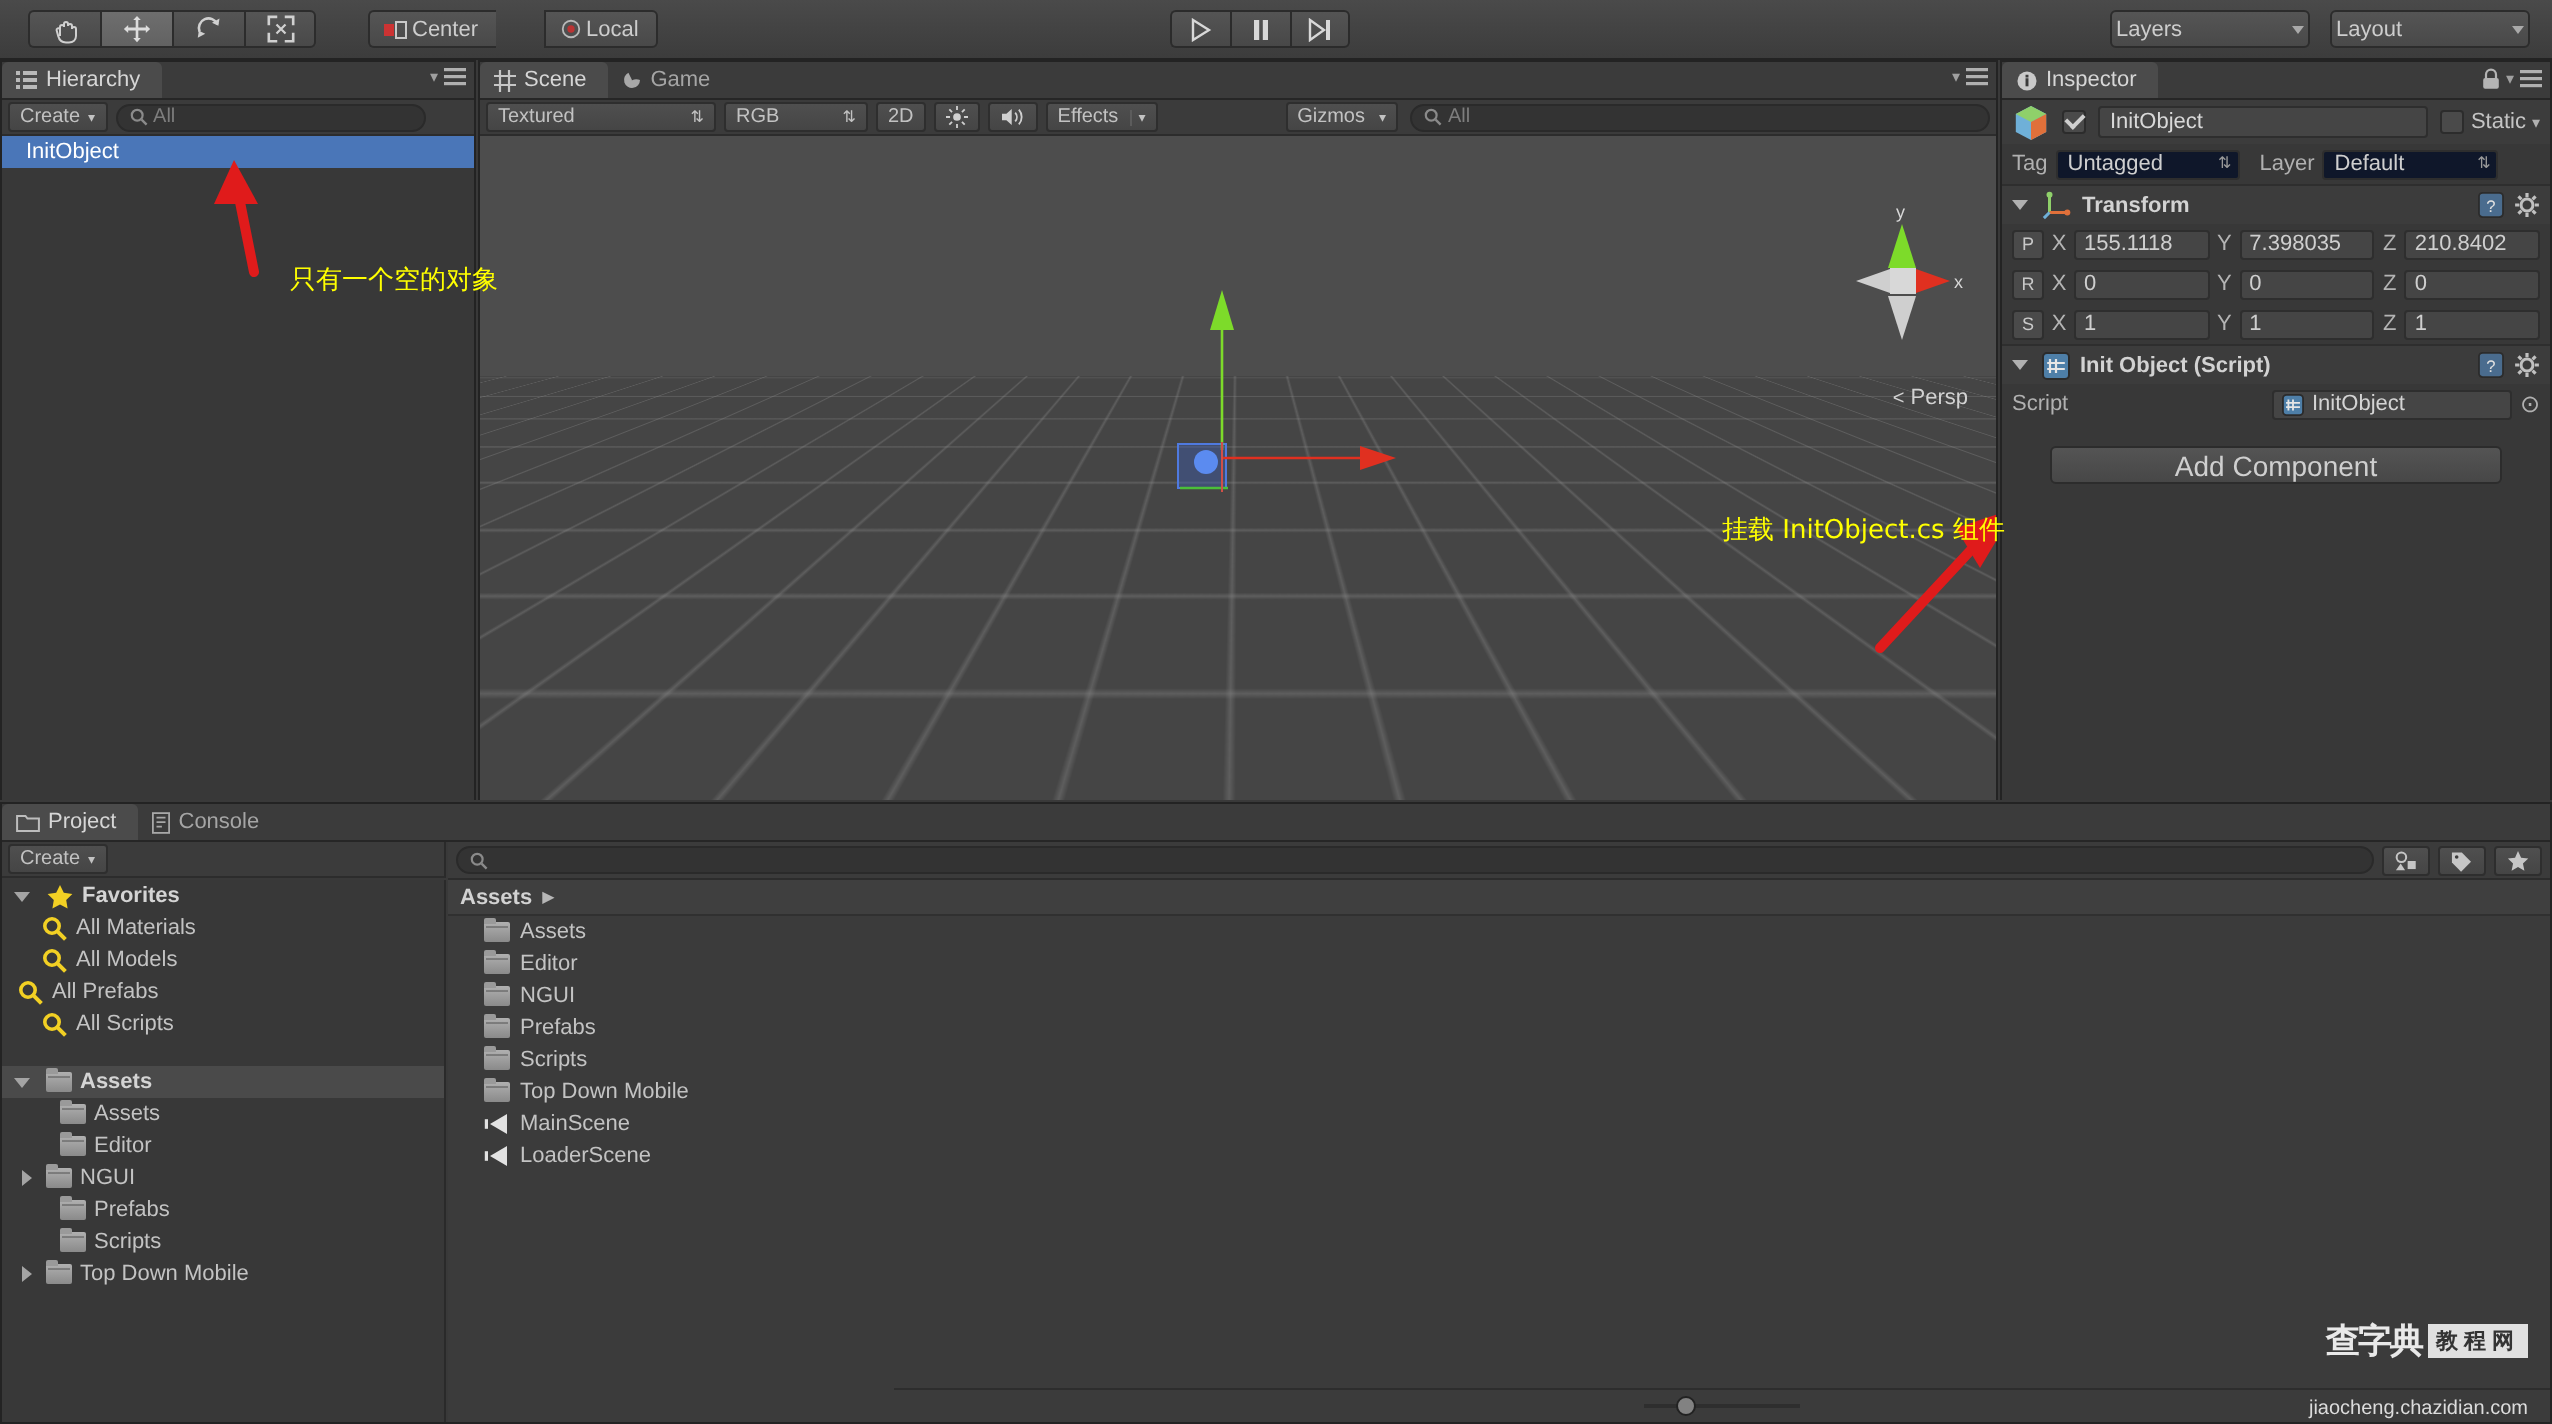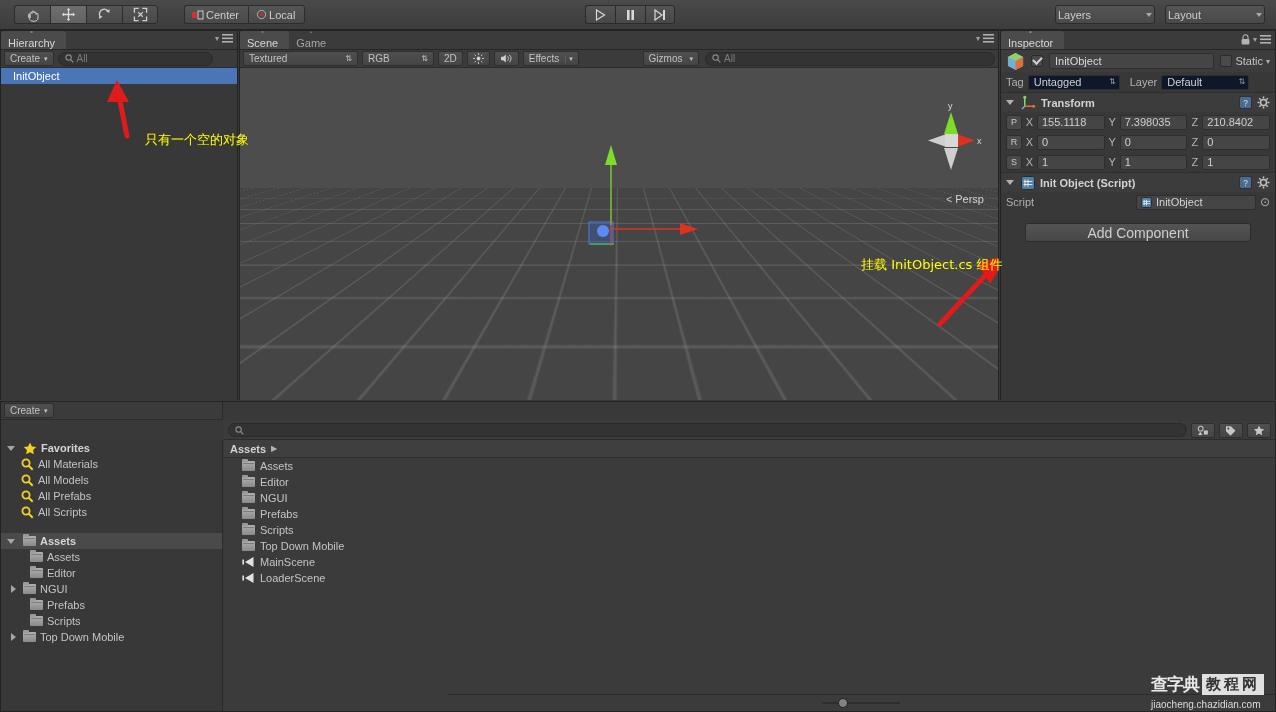--- a/index.html
+++ b/index.html
@@ -37,21 +37,21 @@
 
   .pivotgrp { display: flex; margin-left: 26px; }
   .pivbtn {
     height: 19px; padding: 0 9px 0 7px;
     background: linear-gradient(#555, #494949);
     border: 1px solid #2c2c2c; border-right: none;
     display: flex; align-items: center; gap: 2px;
     color: #cdcdcd; font-size: 11px;
   }
   .pivbtn:first-child { border-radius: 3px 0 0 3px; }
-  .pivbtn:last-child { border-right: 1px solid #2c2c2c; border-radius: 0 3px 3px 0; }
+  .pivbtn:last-child { border-right: 1px solid #2c2c2c; border-radius: 0 3px 3px 0; margin-left: 24px; }
 
   .playgrp { position: absolute; left: 585px; top: 5px; display: flex; }
   .pbtn {
     width: 30px; height: 19px;
     background: linear-gradient(#545454, #484848);
     border: 1px solid #2b2b2b; border-right: none;
     display: flex; align-items: center; justify-content: center;
   }
   .pbtn:first-child { border-radius: 3px 0 0 3px; }
   .pbtn:last-child { border-right: 1px solid #2b2b2b; border-radius: 0 3px 3px 0; }
@@ -76,21 +76,20 @@
   .tabbar {
     height: 19px; background: #3b3b3b;
     display: flex; align-items: flex-end; position: relative;
     border-bottom: 1px solid #262626;
   }
   .tab {
     height: 18px; padding: 0 11px 0 7px;
     display: flex; align-items: center; gap: 4px;
     color: #a5a5a5; font-size: 11px;
     border-radius: 3px 3px 0 0;
-    flex-direction: column;
   }
   .tab.active { background: #4b4b4b; color: #d6d6d6; }
   .tabbar .rightops {
     position: absolute; right: 4px; top: 3px;
     display: flex; align-items: center; gap: 3px;
   }
 
   .subbar {
     height: 18px; background: #3b3b3b;
     border-bottom: 1px solid #2c2c2c;
@@ -289,25 +288,25 @@
   .arrowsvg { position: absolute; pointer-events: none; }
 
   
   .watermark { position: absolute; right: 12px; bottom: 2px; text-align: center; }
   .wm-top { display: flex; align-items: center; gap: 3px; justify-content: flex-end; }
   .wm-cn {
     font-family: "DejaVu Sans", sans-serif; font-size: 17px; font-weight: bold;
     color: #e9e9e9; letter-spacing: -1px;
   }
   .wm-box {
-    background: #e0e0e0; color: #333; font-size: 15px; font-weight: bold;
+    background: #e0e0e0; color: #333; font-size: 11px; font-weight: bold;
     padding: 1px 4px; letter-spacing: 3px;
     font-family: "DejaVu Sans", sans-serif;
   }
-  .wm-url { font-size: 10px; color: #dcdcdc; text-align: left; margin-top: 3px; }
+  .wm-url { font-size: 10px; color: #dcdcdc; text-align: left; margin-top: 17px; }
 </style>
 </head>
 <body>
 
 <div id="app">
 
   <div class="toolbar">
     <div class="btngrp">
       <div class="tbtn">
         <svg width="14" height="14" viewBox="0 0 14 14">
@@ -698,20 +697,35 @@
         <span style="color:#b0b0b0;font-size:12px">⊙</span>
       </div>
 
       <div class="addcomp">
         <span>Add Component</span>
       </div>
     </div>
   </div>
 
   <div class="panel" id="project">
+    <div class="tabbar">
+      <div class="tab active">
+        <svg width="12" height="10" viewBox="0 0 13 11">
+            <path d="M0.5 2.2h4.6l1.1 1.4h6.3v6.9H0.5z" fill="none" stroke="#bdbdbd" stroke-width="1.1"></path>
+          </svg>
+        <span>Project</span>
+      </div>
+      <div class="tab">
+        <svg width="9" height="11" viewBox="0 0 10 12">
+            <rect x="0.5" y="0.5" width="9" height="11" fill="none" stroke="#a8a8a8" stroke-width="1"></rect>
+            <path d="M2.5 3h5M2.5 5.5h5M2.5 8h3" stroke="#a8a8a8" stroke-width="1"></path>
+          </svg>
+        <span>Console</span>
+      </div>
+    </div>
     <div class="subbar" style="width:222px; border-right:1px solid #2a2a2a;">
       <div class="minibtn">
         <span>Create</span>
         <span style="font-size:7px">▾</span>
       </div>
     </div>
 
     <div class="proj-searchbar">
       <div class="searchbox" style="flex:1; max-width:none;">
         <svg width="9" height="9" viewBox="0 0 9 9">
@@ -755,21 +769,21 @@
           </svg>
         <span>All Materials</span>
       </div>
       <div class="tree-row" style="padding-left:20px">
         <svg width="13" height="13" viewBox="0 0 13 13">
             <circle cx="5" cy="5" r="3.6" fill="none" stroke="#f2d024" stroke-width="1.8"></circle>
             <path d="M7.7 7.7l4 4" stroke="#f2d024" stroke-width="2"></path>
           </svg>
         <span>All Models</span>
       </div>
-      <div class="tree-row" style="padding-left:20px">
+      <div class="tree-row" style="padding-left:8px">
         <svg width="13" height="13" viewBox="0 0 13 13">
             <circle cx="5" cy="5" r="3.6" fill="none" stroke="#f2d024" stroke-width="1.8"></circle>
             <path d="M7.7 7.7l4 4" stroke="#f2d024" stroke-width="2"></path>
           </svg>
         <span>All Prefabs</span>
       </div>
       <div class="tree-row" style="padding-left:20px">
         <svg width="13" height="13" viewBox="0 0 13 13">
             <circle cx="5" cy="5" r="3.6" fill="none" stroke="#f2d024" stroke-width="1.8"></circle>
             <path d="M7.7 7.7l4 4" stroke="#f2d024" stroke-width="2"></path>

